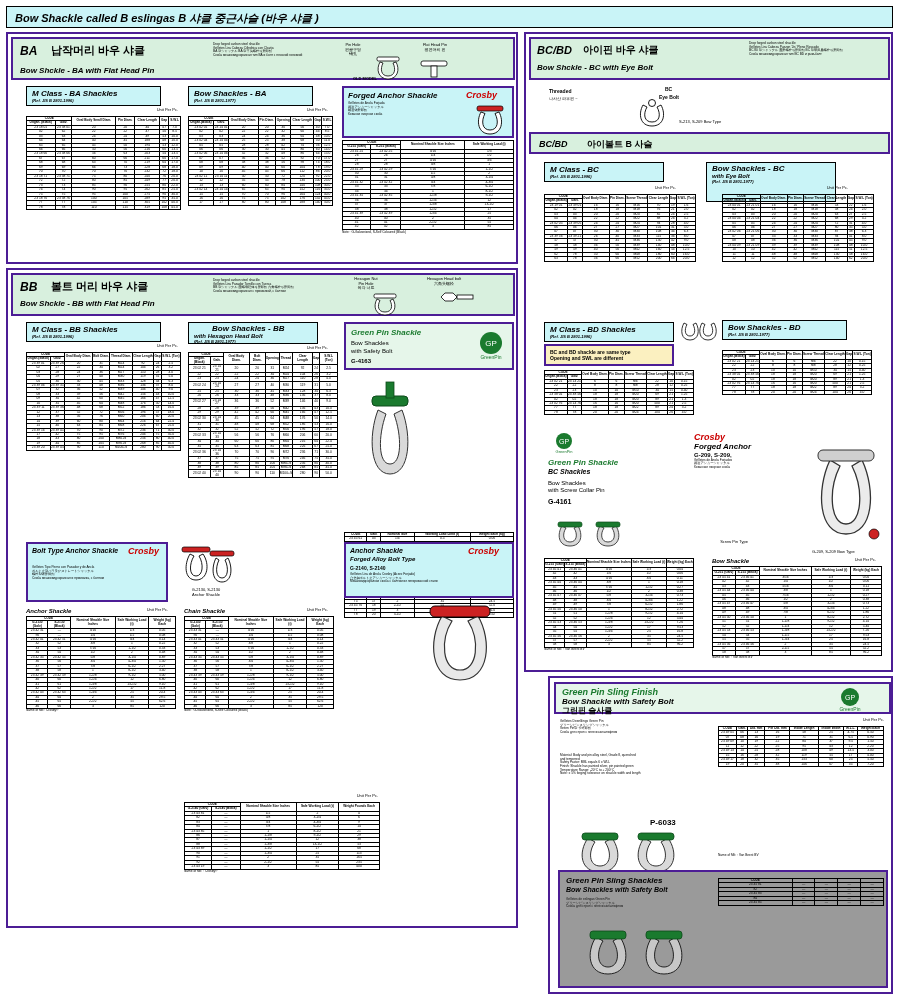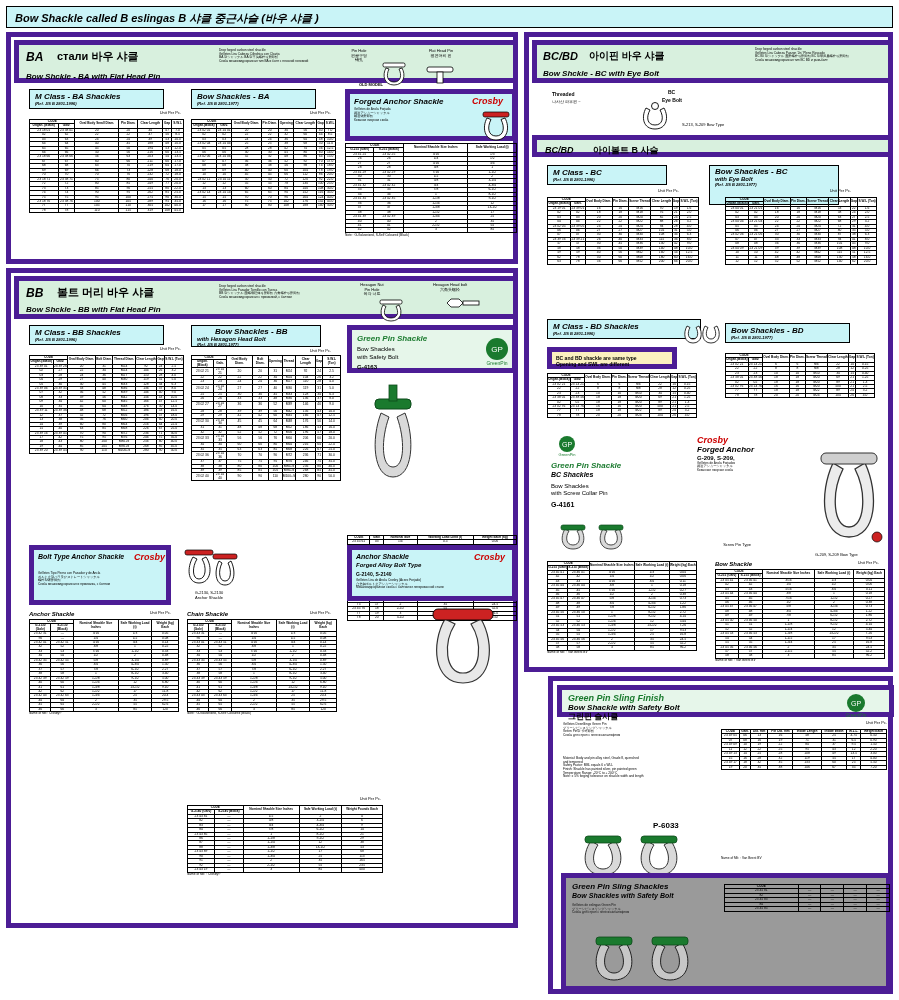--- a/index.html
+++ b/index.html
@@ -1,19 +1,19 @@
 <!DOCTYPE html>
 <html><head>
 <meta charset="utf-8">
 <style>
   html,body{margin:0;padding:0;background:#ffffff;}
   body{font-family:"Liberation Sans", sans-serif;-webkit-font-smoothing:none;}
   #page{position:relative;width:899px;height:1000px;overflow:hidden;background:#fff;}
   .abs{position:absolute;box-sizing:border-box;}
-  .bd{border:5px solid #4c1d95;}
+  .bd{border:2px solid #4c1d95;}
   .cyan{background:#c9f4f7;}
   .green{background:#d8f0de;}
   .ltgreen{background:#e6f6ea;}
   .gray{background:#9a9a9a;}
   .white{background:#fff;}
   .ital{font-style:italic;}
   .b{font-weight:bold;}
   .c{text-align:center;}
   .r{text-align:right;}
   .tiny{font-size:3.2px;line-height:1.15;}
@@ -38,21 +38,21 @@
 
 <div id="page">
 
   <div class="abs hdrband" style="left:6px;top:6px;width:887px;height:22px;">
     <div class="abs t11 b ital" style="left:8px;top:5px;">Bow Shackle  called B eslingas      B 샤클 중근사슬 (바우 샤클 )</div>
   </div>
 
   <div class="abs bd white" style="left:6px;top:32px;width:512px;height:232px;">
     <div class="abs green bd" style="left:3px;top:3px;width:504px;height:43px;">
       <div class="abs t12 b ital" style="left:7px;top:5px;">BA</div>
-      <div class="abs t11 b" style="left:38px;top:5px;">стали 바우 샤클</div>
+      <div class="abs t11 b" style="left:38px;top:5px;">납작머리 바우 샤클</div>
       <div class="abs t8 b ital" style="left:7px;top:27px;">Bow Shckle - BA  with Flat Head Pin</div>
       <div class="abs tiny" style="left:200px;top:4px;width:110px;">
         <div>Drop forged carbon steel shackle</div>
         <div>Grilletes Lira Cabeza Cilíndrica con Clavija</div>
         <div>BA 型シャックル    BA 型平头螺栓弓形卸扣</div>
         <div>Скоба мешковидноразная тип BA и болт с плоской головкой</div>
       </div>
       <div class="abs t4 c" style="left:318px;top:4px;width:44px;">
         <div>Pin Hole</div>
         <div>핀공구멍</div>
@@ -2071,21 +2071,21 @@
               <td>52</td>
               <td>M52</td>
               <td>140</td>
               <td>62</td>
               <td>20.0</td>
             </tr>
           </tbody>
       </table>
     </div>
 
-    <div class="abs hdrband" style="left:18px;top:282px;width:154px;height:20px;">
+    <div class="abs hdrband" style="left:18px;top:288px;width:130px;height:20px;">
       <div class="abs t8 b ital" style="left:5px;top:2px;">M Class - BD  Shackles</div>
       <div class="abs t4 b ital" style="left:5px;top:12px;">(Ref. JIS B 2801-1996)</div>
     </div>
     <div class="abs hdrband" style="left:196px;top:286px;width:125px;height:20px;">
       <div class="abs t8 b ital" style="left:5px;top:2px;">Bow Shackles - BD</div>
       <div class="abs t4 b ital" style="left:5px;top:12px;">(Ref. JIS B 2801-1977)</div>
     </div>
     <svg class="abs" style="left:152px;top:284px;" width="40" height="26" viewBox="0 0 40 26">
       <path d="M12 22 C3 22 2 12 6 5 L9 6.5 C6 12 7 18 12 18 C17 18 18 12 15 6.5 L18 5 C22 12 21 22 12 22 Z" fill="#fff" stroke="#000" stroke-width="0.8"></path>
       <path d="M30 22 C21 22 20 12 24 5 L27 6.5 C24 12 25 18 30 18 C35 18 36 12 33 6.5 L36 5 C40 12 39 22 30 22 Z" fill="#fff" stroke="#000" stroke-width="0.8"></path>

